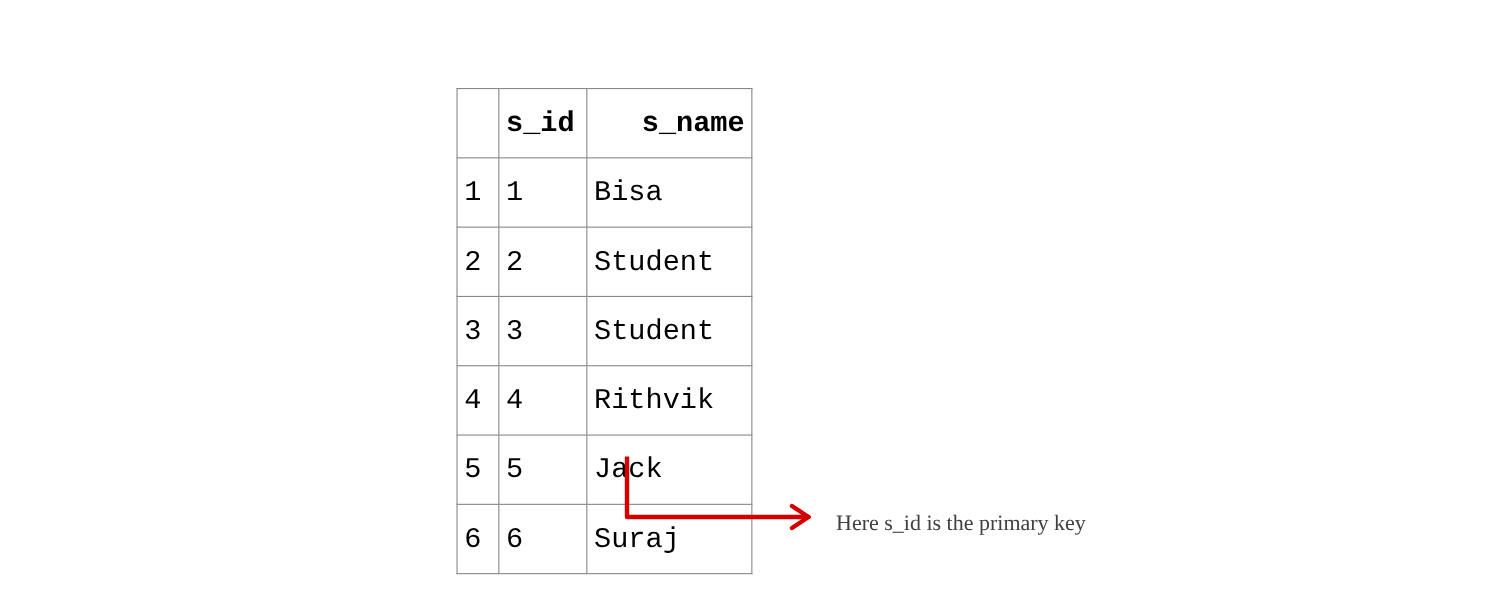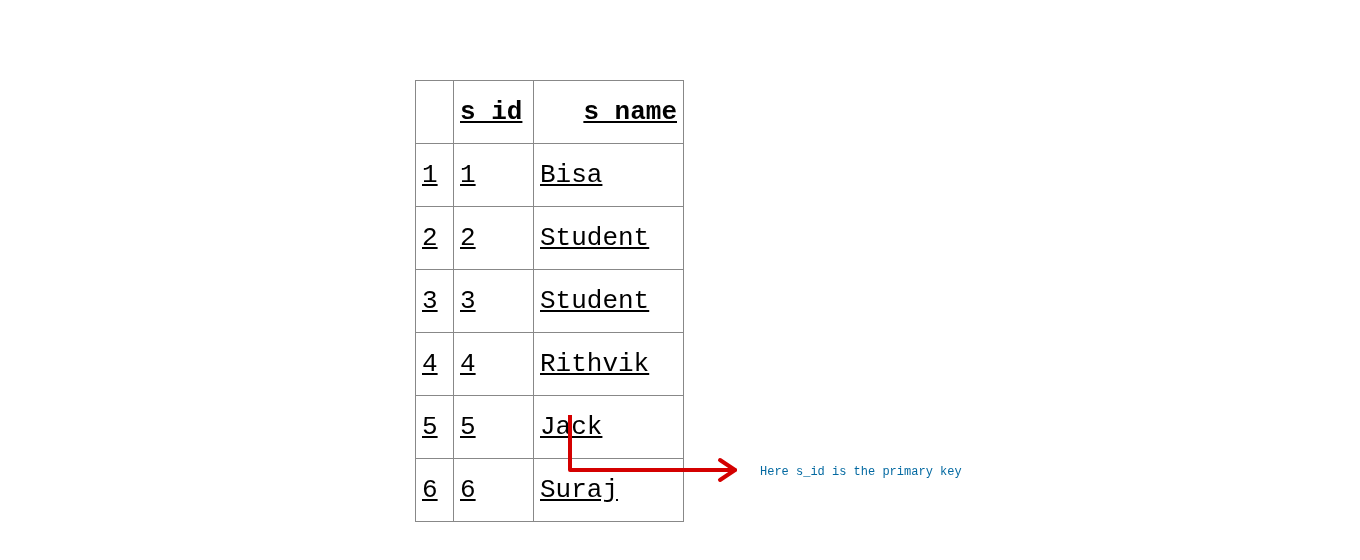--- a/index.html
+++ b/index.html
@@ -26,21 +26,20 @@
     table {
       border-collapse: collapse;
       font-family: Consolas, 'Courier New', monospace;
       font-size: 26px;
     }
     th, td {
       border: 1px solid #888;
       padding: 16px 6px;
       text-align: left;
       height: 40px;
-      text-decoration: underline;
     }
     th {
       font-weight: bold;
     }
     th.corner {
       width: 38px;
     }
     th.sid {
       width: 80px;
     }
@@ -61,23 +60,23 @@
       position: absolute;
       left: 540px;
       top: 415px;
       width: 250px;
       height: 100px;
     }
     .annotation {
       position: absolute;
       left: 760px;
       top: 465px;
-      font-size: 12px;
-      font-family: Liberation Mono, monospace;
-      color: #0369a1;
+      font-size: 20px;
+      font-family: Liberation Serif, serif;
+      color: #404040;
     }
   </style>
 </head>
 <body>
 
 <div class="container">
   <table>
     <thead>
       <tr>
         <th class="corner"></th>

